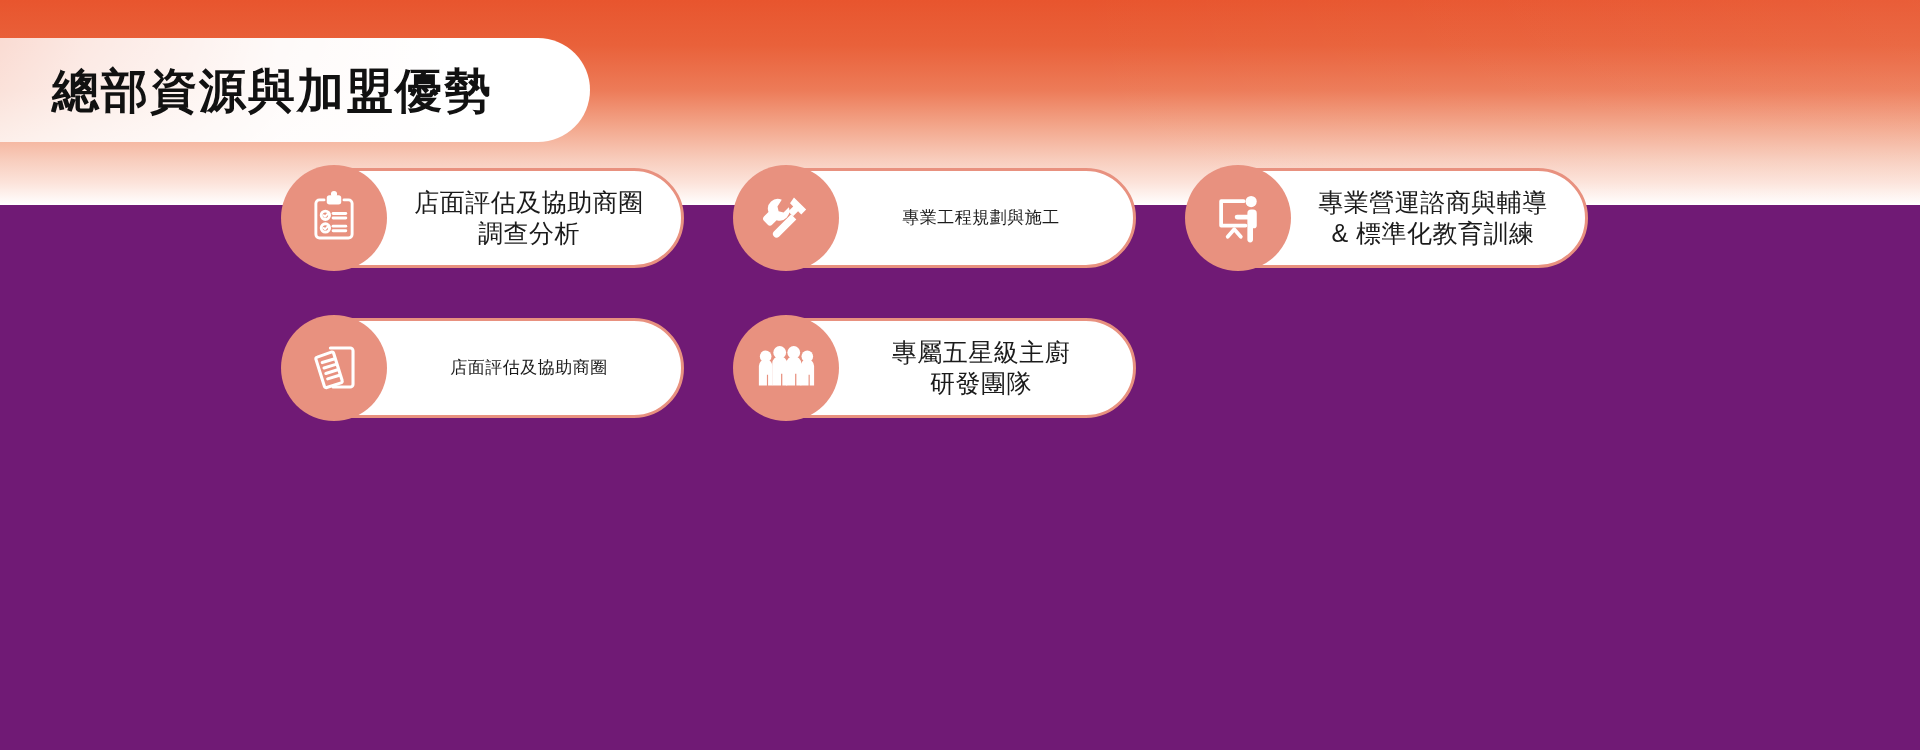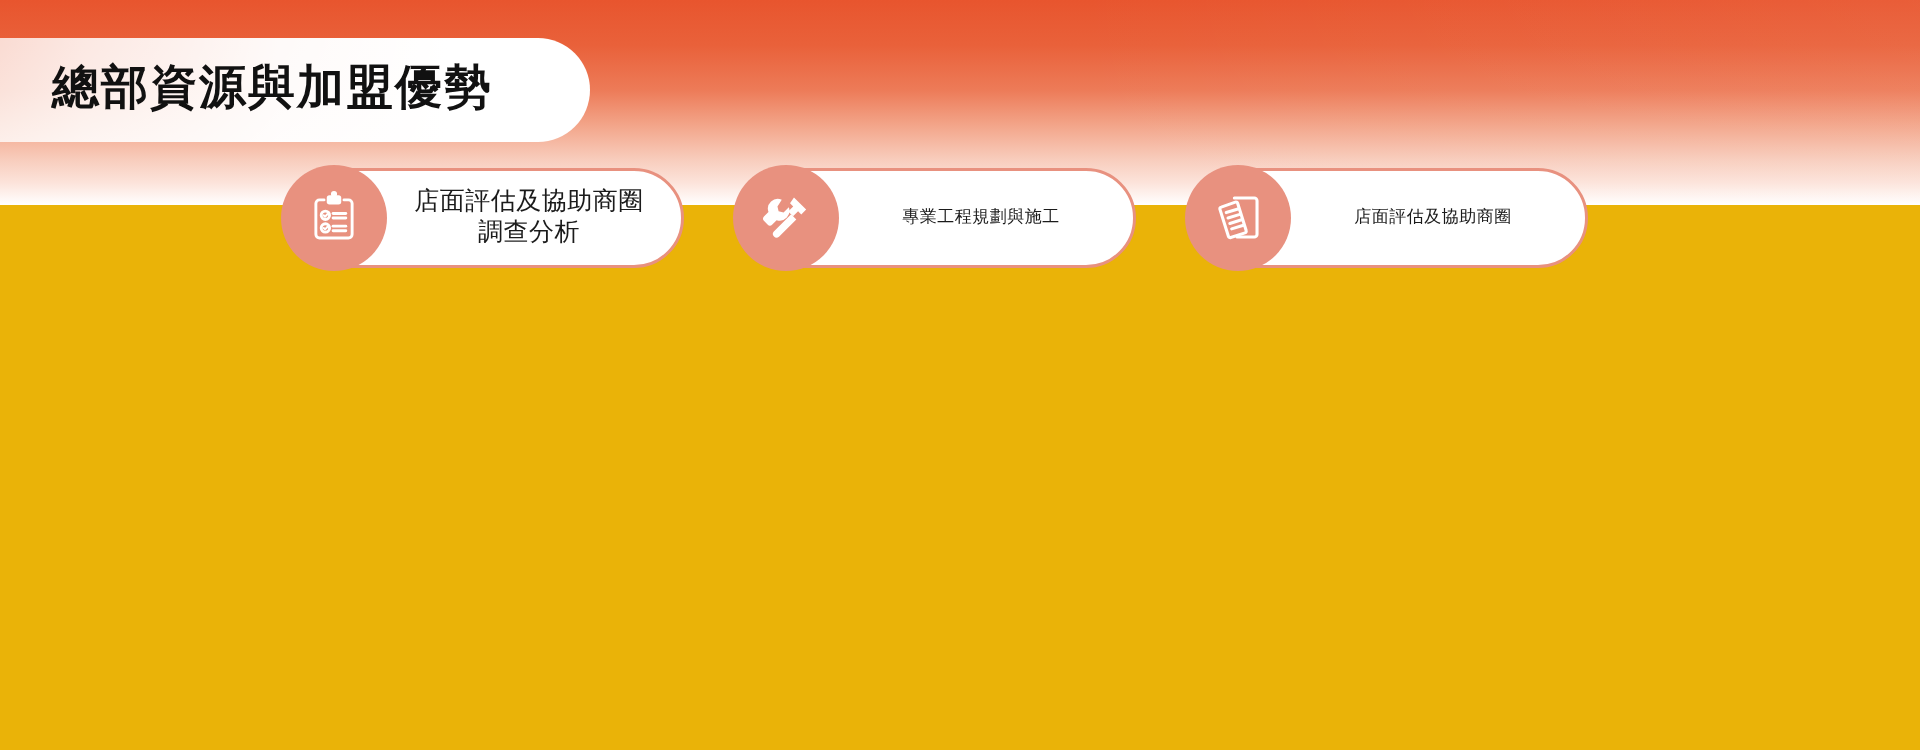--- a/index.html
+++ b/index.html
@@ -13,22 +13,21 @@
     overflow: hidden;
     font-family: "Liberation Sans", "DejaVu Sans", sans-serif;
     background: #ffffff;
     position: relative;
   }
 
   
   #page {
     position: absolute;
     inset: 0;
-    background: #eab308;
-    font-family: Liberation Mono, monospace;
+    background: #701a75;
   }
 
   
   .header-band {
     position: absolute;
     top: 0;
     left: 0;
     width: 1920px;
     height: 205px;
     background: linear-gradient(to bottom,
@@ -176,36 +175,69 @@
           <svg width="60" height="60" viewBox="0 0 64 64" fill="#ffffff">
             <path d="M27.5 12.5 a10.5 10.5 0 0 0 -14.2 13.1 l-4.6 4.6 a3.6 3.6 0 0 0 0 5.1 l3.6 3.6 a3.6 3.6 0 0 0 5.1 0 l4.6 -4.6 A10.5 10.5 0 0 0 35 20.5 l-5.6 5.6 -5.3 -1.2 -1.2 -5.3 z"></path>
             <path d="M19 46.5 l18.5 -18.5 5.5 5.5 -18.5 18.5 a3.9 3.9 0 0 1 -5.5 -5.5 z"></path>
             <path d="M40.5 10 l13 13 -5.2 5.2 -3.4 -3.4 -5.4 5.4 -5.2 -5.2 5.4 -5.4 -3.4 -3.4 z"></path>
           </svg>
         </div>
         <div class="card-label">專業工程規劃與施工</div>
       </div>
     </div>
 
+    <div class="card-wrap">
+      <div class="card">
+        <div class="badge">
+          <svg width="60" height="60" viewBox="0 0 64 64" fill="none" stroke="#ffffff" stroke-width="4" stroke-linecap="round" stroke-linejoin="round">
+            <polyline points="38,14 14,14 14,40 40,40"></polyline>
+            <polyline points="21,52 28,44 35,52" stroke-width="4"></polyline>
+            <circle cx="46" cy="14.5" r="6" fill="#ffffff" stroke="none"></circle>
+            <path d="M46 23 h2 a4 4 0 0 1 4 4 V40 a3 3 0 0 1 -3 3 h-1 v12 a3 3 0 0 1 -6 0 V27 a4 4 0 0 1 4 -4 z" fill="#ffffff" stroke="none"></path>
+            <line x1="44" y1="31" x2="31" y2="31" stroke-width="5"></line>
+          </svg>
+        </div>
+        <div class="card-label two-line">專業營運諮商與輔導
+&amp; 標準化教育訓練</div>
+      </div>
+    </div>
 
     <div class="card-wrap">
       <div class="card">
         <div class="badge">
           <svg width="58" height="58" viewBox="0 0 64 64" fill="none" stroke="#ffffff" stroke-width="3.4" stroke-linecap="round" stroke-linejoin="round">
             <path d="M28 10 H50 a3 3 0 0 1 3 3 V50 a3 3 0 0 1 -3 3 H31"></path>
             <path d="M13.5 20 L29 14.5 a2 2 0 0 1 2.6 1.3 l9.4 30 a2 2 0 0 1 -1.3 2.6 L24 53.5 a2 2 0 0 1 -2.6 -1.3 l-9.4 -30 A2 2 0 0 1 13.5 20 z" fill="#e8917f"></path>
             <line x1="19" y1="26" x2="32" y2="22"></line>
             <line x1="21" y1="32" x2="34" y2="28"></line>
             <line x1="23" y1="38" x2="36" y2="34"></line>
             <line x1="25" y1="44" x2="38" y2="40"></line>
           </svg>
         </div>
         <div class="card-label">店面評估及協助商圈</div>
       </div>
     </div>
 
 
+    <div class="card-wrap">
+      <div class="card">
+        <div class="badge">
+          <svg width="62" height="62" viewBox="0 0 64 64" fill="#ffffff">
+            <circle cx="11" cy="20" r="6"></circle>
+            <path d="M4 30 a7 7 0 0 1 14 0 v20 h-4.5 v-11 h-1.2 v11 H4 z"></path>
+            <circle cx="25.5" cy="16" r="6.6"></circle>
+            <path d="M17.8 27.5 a7.7 7.7 0 0 1 15.4 0 v22.5 h-5 v-12 h-1.3 v12 h-9.1 z"></path>
+            <circle cx="40" cy="16" r="6.6"></circle>
+            <path d="M32.3 27.5 a7.7 7.7 0 0 1 15.4 0 v22.5 h-5 v-12 h-1.3 v12 h-9.1 z"></path>
+            <circle cx="54" cy="20" r="6"></circle>
+            <path d="M47 30 a7 7 0 0 1 14 0 v20 h-4.5 v-11 h-1.2 v11 H47 z"></path>
+          </svg>
+        </div>
+        <div class="card-label two-line">專屬五星級主廚
+研發團隊</div>
+      </div>
+    </div>
 
 
 
 
   </div>
 </div>
 
 </body></html>

